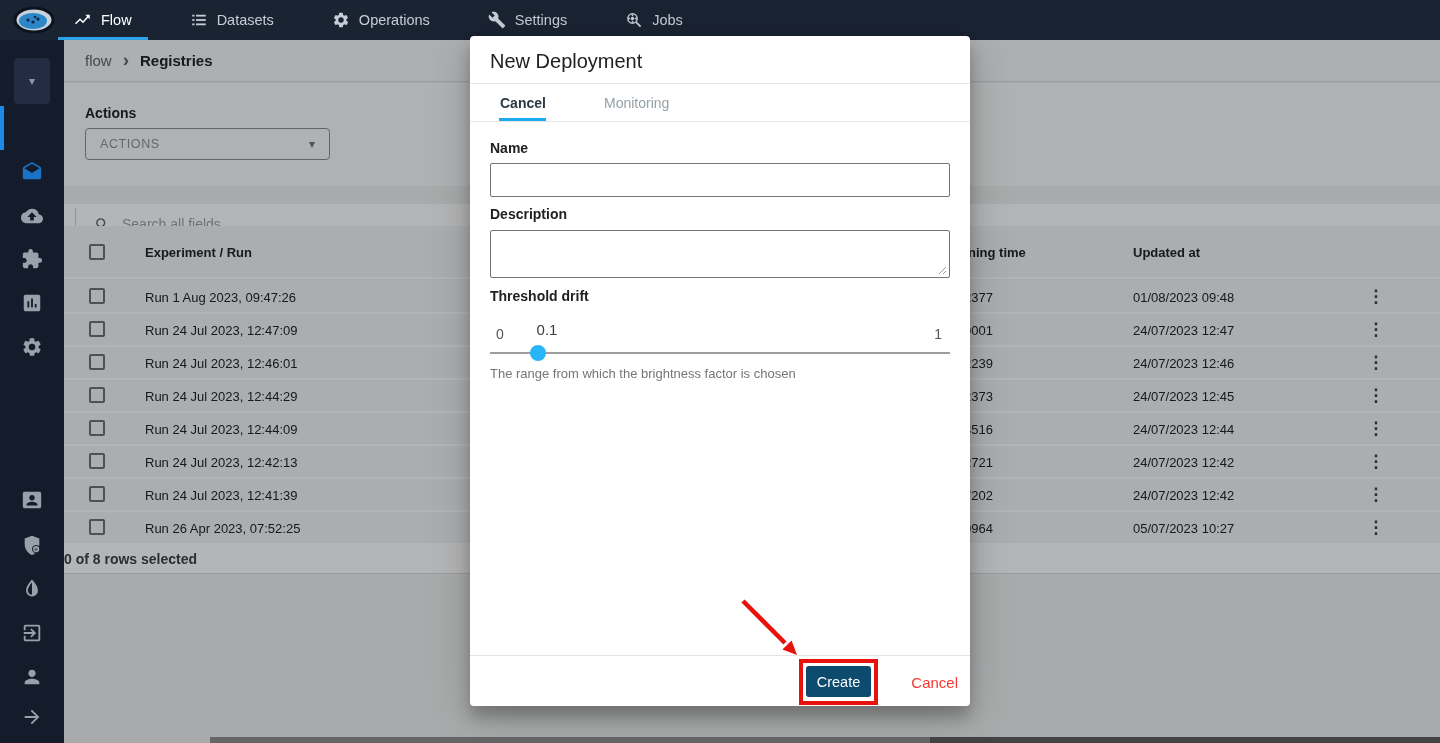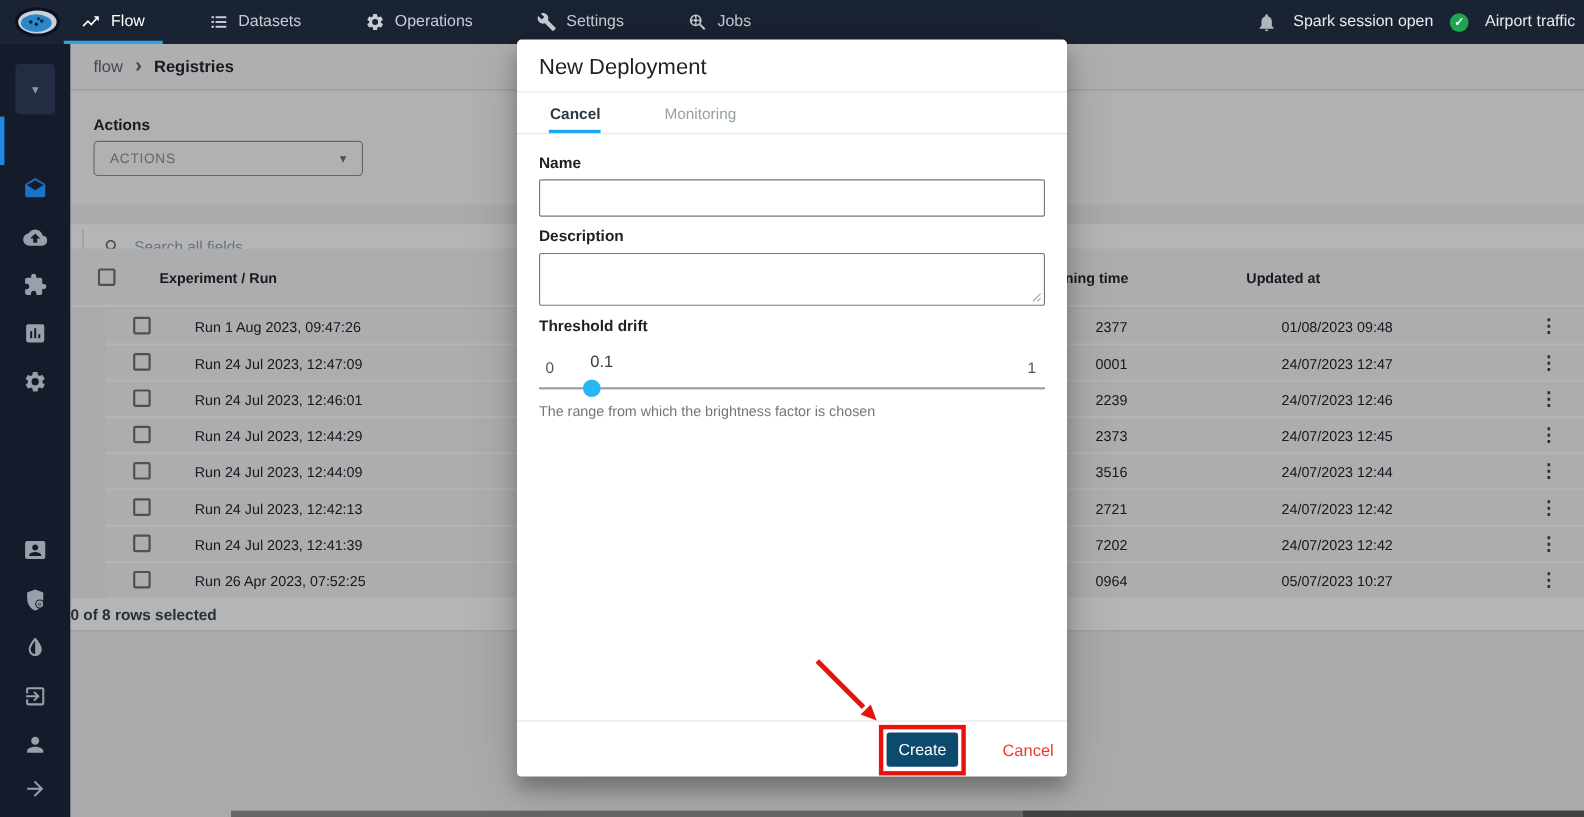--- a/index.html
+++ b/index.html
@@ -39,21 +39,21 @@
   .actions-dd .ddtext { color:#8f8f8f; font-size:12.5px; letter-spacing:.6px; }
   .actions-dd .ddcaret { color:#6f6f6f; font-size:12px; }
 
   .search-row { position:absolute; left:0; top:164px; width:1376px; height:40px; background:#ffffff; display:flex; align-items:center; }
   .search-sep { position:absolute; left:11px; top:4px; height:32px; width:1px; background:#cfcfcf; }
   .search-row svg { width:17px; height:17px; margin-left:30px; }
   .search-input { border:none; outline:none; background:transparent; margin-left:11px; font-size:14px; color:#202124; width:400px; font-family:"Liberation Sans", sans-serif; }
   .search-input::placeholder { color:#9aa0a6; }
 
   .thead { position:absolute; left:0; top:186px; width:1376px; height:53px; background:#f4f4f4; border-bottom:2px solid #ffffff; }
-  .tbody { position:absolute; left:0; top:241px; width:1376px;padding-left:32px; }
+  .tbody { position:absolute; left:0; top:241px; width:1376px; }
   .trow { position:relative; width:1376px; height:33px; background:#f4f4f4; border-bottom:2px solid #ffffff; }
   .cb { position:absolute; left:25px; width:16px; height:16px; border:2px solid #6f6f6f; border-radius:2px; background:transparent; cursor:pointer; }
   .thead .cb { top:18px; }
   .trow .cb { top:7px; }
   .hcell { position:absolute; font-size:13px; font-weight:700; color:#202124; top:19px; }
   .cell { position:absolute; font-size:13px; color:#202124; top:9px; white-space:nowrap; }
   .col-run { left:81px; }
   .col-rt { left:900px; }
   .col-rt-h { left:904px; }
   .col-ua { left:1069px; }
@@ -248,30 +248,20 @@
       <div class="navtab">
         <svg viewBox="0 0 24 24">
             <circle cx="10" cy="10" r="6.2" fill="none" stroke="#c7cdd6" stroke-width="2"></circle>
             <circle cx="10" cy="10" r="2.2" fill="#c7cdd6"></circle>
             <path fill="#c7cdd6" d="M9 4.5h2V7H9zM9 13h2v2.5H9zM4.5 9H7v2H4.5zM13 9h2.5v2H13z"></path>
             <path stroke="#c7cdd6" stroke-width="2.4" d="M14.8 14.8l6 6"></path>
           </svg>
         <span>Jobs</span>
       </div>
     </div>
-    <div class="nav-right">
-      <span class="bell">
-        <svg viewBox="0 0 24 24">
-            <path fill="#aeb6bd" d="M12 22c1.1 0 2-.9 2-2h-4c0 1.1.9 2 2 2zm6-6v-5c0-3.07-1.63-5.64-4.5-6.32V4c0-.83-.67-1.5-1.5-1.5s-1.5.67-1.5 1.5v.68C7.64 5.36 6 7.92 6 11v5l-2 2v1h16v-1l-2-2z"></path>
-          </svg>
-      </span>
-      <span class="txt">Spark session open</span>
-      <span class="checkcircle">✓</span>
-      <span class="txt">Airport traffic</span>
-    </div>
   </div>
 
   <div class="sidebar">
     <div class="proj-switch">
         <span>▾</span>
       </div>
     <div class="active-bar"></div>
     <span class="side-icon" style="top:121px">
       <svg viewBox="0 0 24 24">
           <path fill="#1a73c4" d="M21.99 8c0-.72-.37-1.35-.94-1.7L12 1 2.95 6.3C2.38 6.65 2 7.28 2 8v10c0 1.1.9 2 2 2h16c1.1 0 2-.9 2-2l-.01-10zM12 13L3.74 7.84 12 3l8.26 4.84L12 13z"></path>

